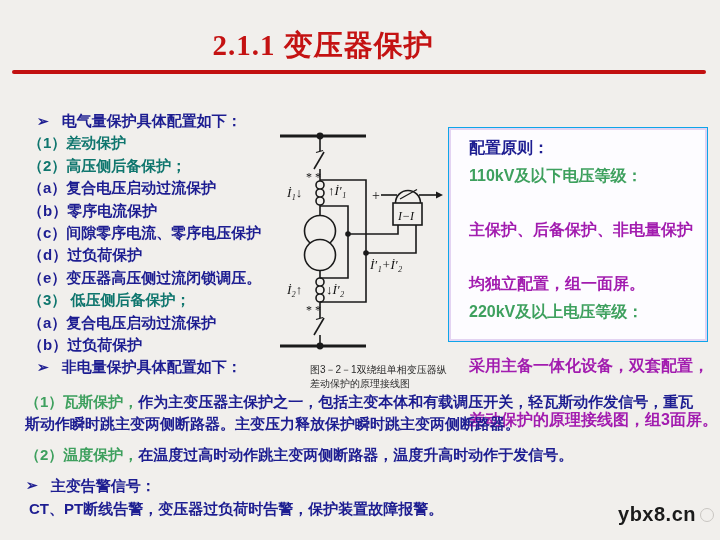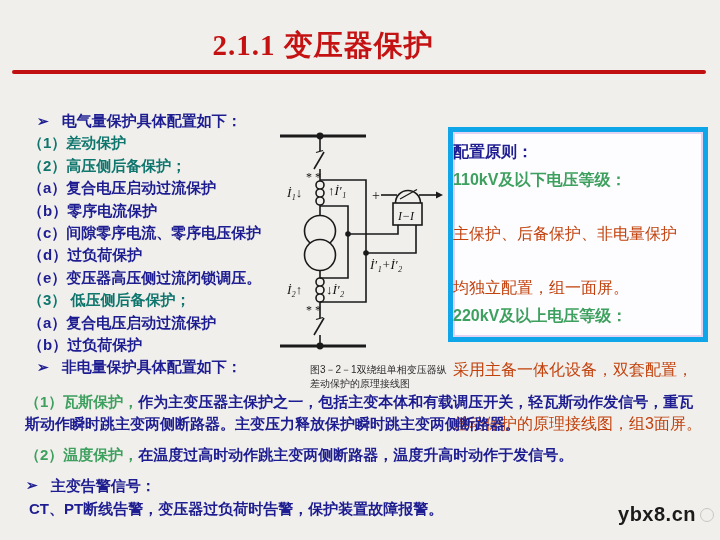--- a/index.html
+++ b/index.html
@@ -29,28 +29,28 @@
   .bottom{ position:absolute; left:17px; top:383px; width:694px;
            font-size:15px; font-weight:bold; color:#1d1d91; }
   .bottom p{ margin:8px; line-height:22.4px; }
   .hl{ color:#3ea05e; }
   .alarm-hdr{ display:flex; gap:13px; padding-left:9px; line-height:23px; }
   .alarm-txt{ padding-left:12px; line-height:23px; }
   
   .cfg{
     position:absolute; left:448px; top:127px; width:260px; height:215px;
     box-sizing:border-box; background:#fdfcff;
-    border:5px solid #0ea5e9; box-shadow: inset 0 0 0 2px #e3d3f2;
-    padding:11px 10px 8px 0;
+    border:1px solid #0ea5e9; box-shadow: inset 0 0 0 2px #e3d3f2;
+    padding:11px 10px 8px 20px;
   }
   .cfg div{ font-size:16px; font-weight:bold; line-height:18px; margin-bottom:10px;
             white-space:nowrap; }
   .cfg .c-title{ color:#1d1d91; }
   .cfg .c-green{ color:#3ea05e; }
-  .cfg .c-body{ color:#c2410c; font-weight:normal;margin-top:36px; }
+  .cfg .c-body{ color:#a21caf; font-weight:bold;margin-top:36px; }
   
   .diagram{ position:absolute; left:278px; top:128px; }
   
   .wm{ position:absolute; right:8px; bottom:14px; display:flex; align-items:baseline; gap:6px; }
   .wm-site{ font-size:20px; font-weight:bold; color:#1b1b1b; letter-spacing:0.5px; }
   .wm-name{ font-size:22px; font-weight:bold; color:#dcdad7;
             text-shadow:1px 1px 0 #b8b5b1; letter-spacing:2px; }
   .wm-logo{ width:12px; height:12px; border:1.5px solid #c9c6c2; border-radius:50%;
             align-self:center; margin:0 -2px; }
 </style>

